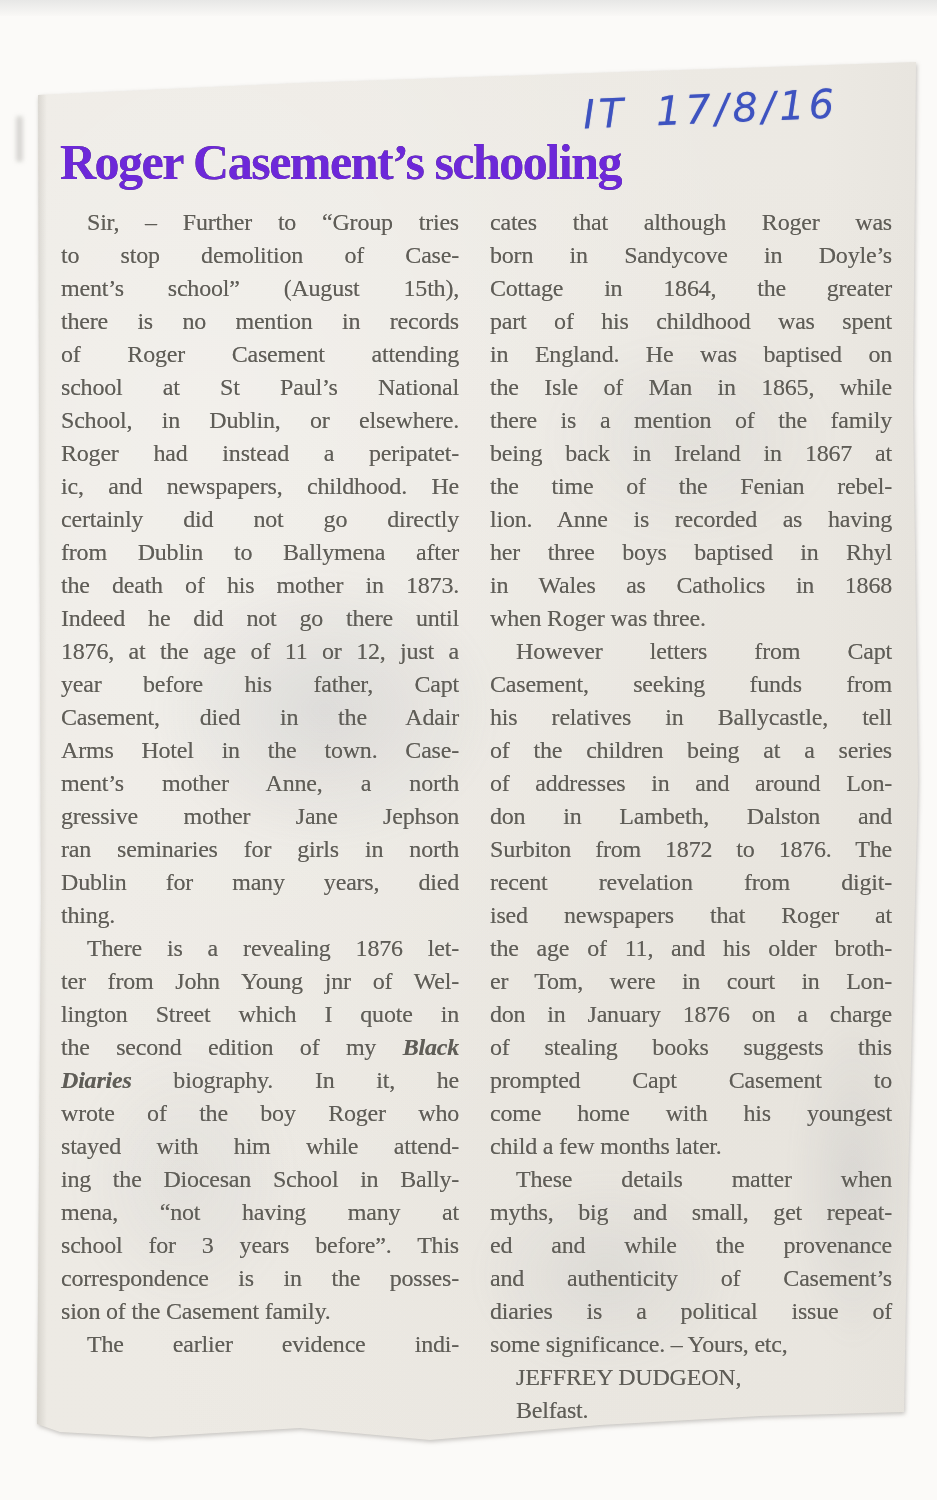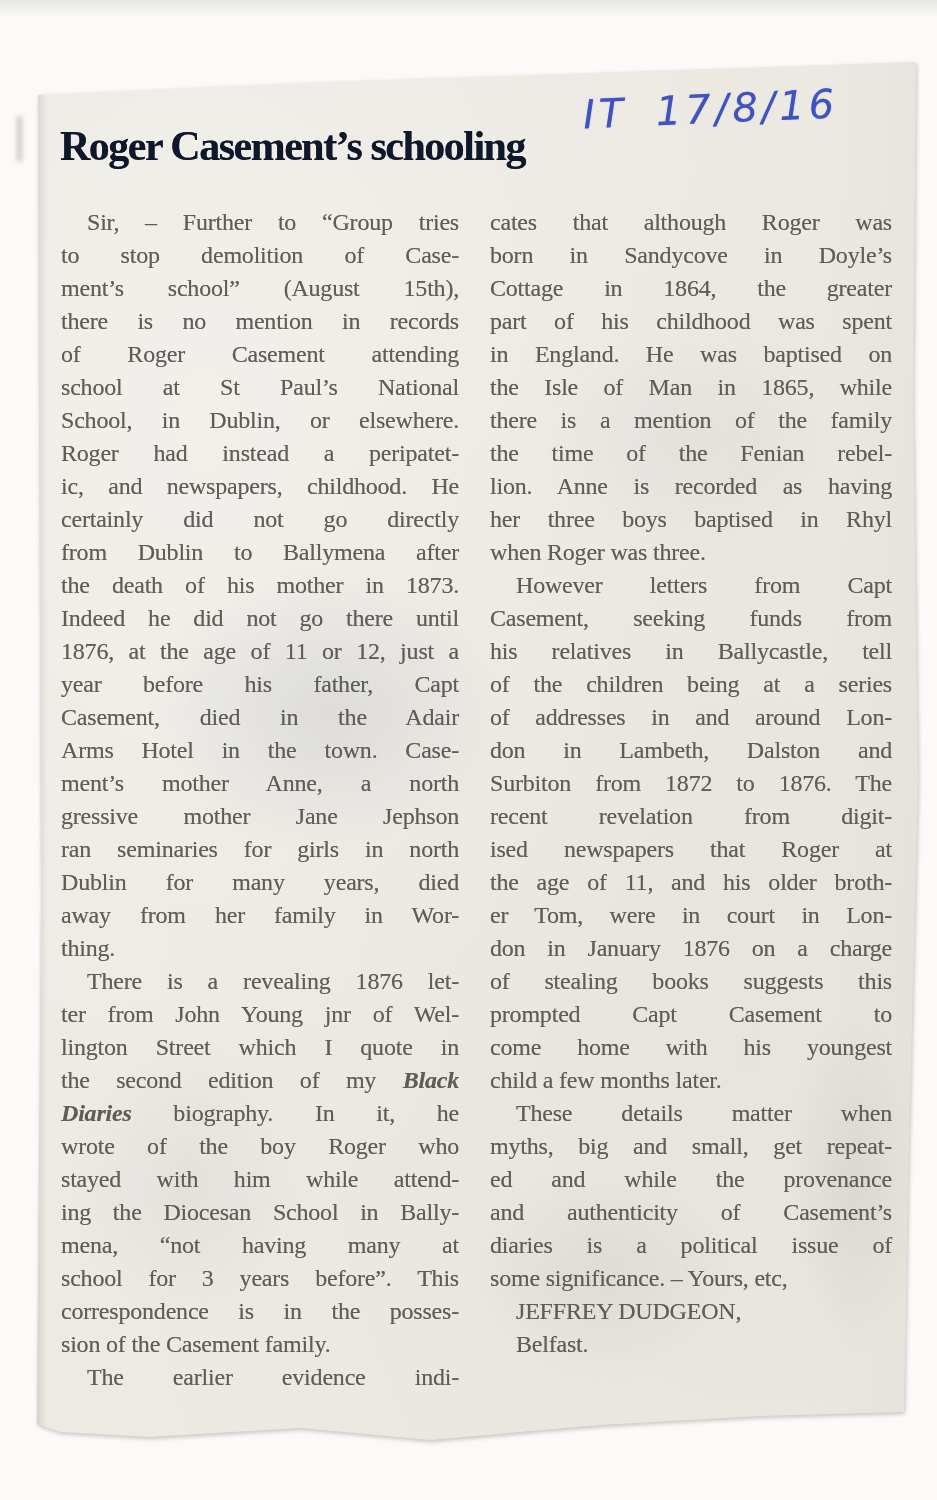--- a/index.html
+++ b/index.html
@@ -51,22 +51,22 @@
 
   .handwriting{
     position:absolute;left:583px;top:86px;
     font-family:"DejaVu Sans", sans-serif;font-style:italic;
     font-size:40px;color:#3e53c0;
     transform:rotate(-2.5deg);
     letter-spacing:4px;word-spacing:12px;
     text-shadow:0 0 1px rgba(62,83,192,.55);
   }
   .headline{
-    position:absolute;left:60px;top:125px;width:780px;
-    font-size:42px;font-weight:bold;color:#0f172a;
+    position:absolute;left:60px;top:137px;width:780px;
+    font-size:50px;font-weight:bold;color:#6d28d9;
     letter-spacing:-1.5px;line-height:1;
     text-shadow:0 0 .6px #504f4a;
   }
   .columns{
     position:absolute;left:61px;top:206px;
     display:flex;gap:31px;
     color:#5f5d57;
   }
   .col{width:398px;}
   .col.right{width:402px;}
@@ -117,21 +117,20 @@
       <div class="line"><span>the death of his mother in 1873.</span></div>
       <div class="line"><span>Indeed he did not go there until</span></div>
       <div class="line"><span>1876, at the age of 11 or 12, just a</span></div>
       <div class="line"><span>year before his father, Capt</span></div>
       <div class="line"><span>Casement, died in the Adair</span></div>
       <div class="line"><span>Arms Hotel in the town. Case-</span></div>
       <div class="line"><span>ment’s mother Anne, a north</span></div>
       <div class="line"><span>gressive mother Jane Jephson</span></div>
       <div class="line"><span>ran seminaries for girls in north</span></div>
       <div class="line"><span>Dublin for many years, died</span></div>
-      <div class="line"><span>away from her family in Wor-</span></div>
       <div class="line last"><span>thing.</span></div>
       <div class="line indent"><span>There is a revealing 1876 let-</span></div>
       <div class="line"><span>ter from John Young jnr of Wel-</span></div>
       <div class="line"><span>lington Street which I quote in</span></div>
       <div class="line"><span>the second edition of my </span><span class="it">Black</span></div>
       <div class="line"><span class="it">Diaries</span><span> biography. In it, he</span></div>
       <div class="line"><span>wrote of the boy Roger who</span></div>
       <div class="line"><span>stayed with him while attend-</span></div>
       <div class="line"><span>ing the Diocesan School in Bally-</span></div>
       <div class="line"><span>mena, “not having many at</span></div>
@@ -141,23 +140,25 @@
       <div class="line indent"><span>The earlier evidence indi-</span></div>
     </div>
   <div class="col right">
       <div class="line"><span>cates that although Roger was</span></div>
       <div class="line"><span>born in Sandycove in Doyle’s</span></div>
       <div class="line"><span>Cottage in 1864, the greater</span></div>
       <div class="line"><span>part of his childhood was spent</span></div>
       <div class="line"><span>in England. He was baptised on</span></div>
       <div class="line"><span>the Isle of Man in 1865, while</span></div>
       <div class="line"><span>there is a mention of the family</span></div>
+      <div class="line"><span>being back in Ireland in 1867 at</span></div>
       <div class="line"><span>the time of the Fenian rebel-</span></div>
       <div class="line"><span>lion. Anne is recorded as having</span></div>
       <div class="line"><span>her three boys baptised in Rhyl</span></div>
+      <div class="line"><span>in Wales as Catholics in 1868</span></div>
       <div class="line last"><span>when Roger was three.</span></div>
       <div class="line indent"><span>However letters from Capt</span></div>
       <div class="line"><span>Casement, seeking funds from</span></div>
       <div class="line"><span>his relatives in Ballycastle, tell</span></div>
       <div class="line"><span>of the children being at a series</span></div>
       <div class="line"><span>of addresses in and around Lon-</span></div>
       <div class="line"><span>don in Lambeth, Dalston and</span></div>
       <div class="line"><span>Surbiton from 1872 to 1876. The</span></div>
       <div class="line"><span>recent revelation from digit-</span></div>
       <div class="line"><span>ised newspapers that Roger at</span></div>

